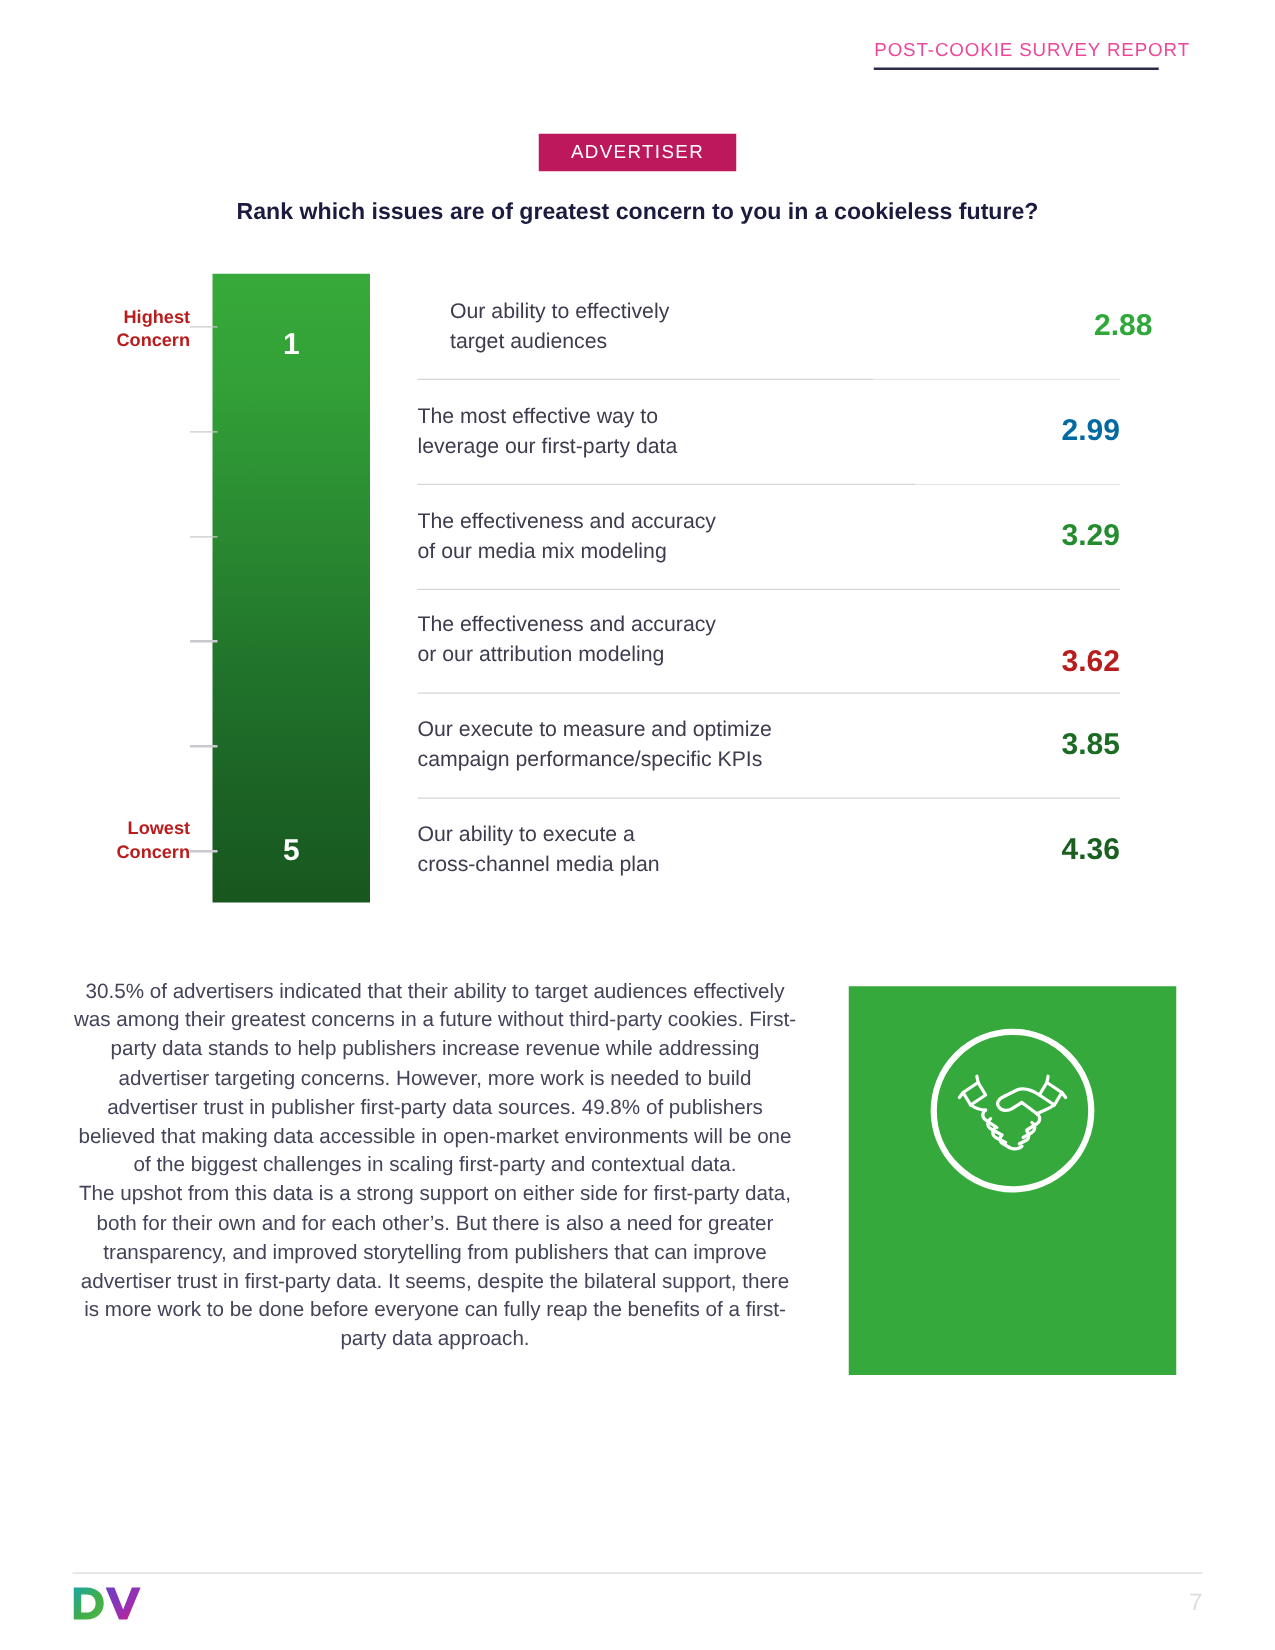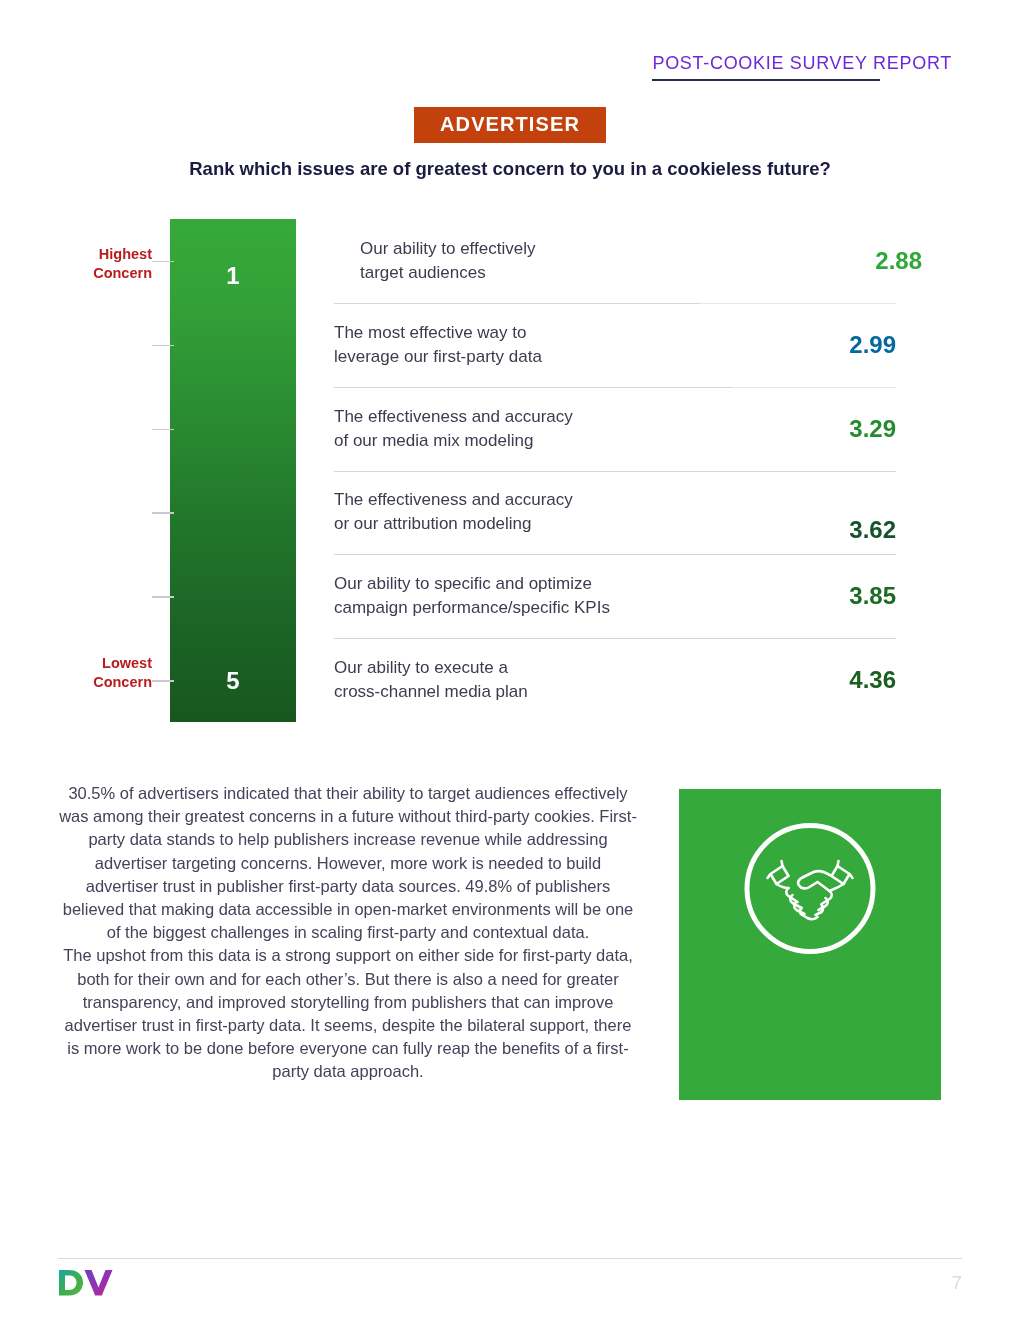--- a/index.html
+++ b/index.html
@@ -14,48 +14,47 @@
   }
 
   
   .page-header {
     position: absolute;
     top: 32px;
     right: 68px;
     text-align: right;
   }
   .page-header .label {
-    font-size: 18px;
+    font-size: 15px;
     letter-spacing: 0.7px;
-    color: #6d28d9;
+    color: #ec4899;
     font-weight: 400;
     white-space: nowrap;
-    margin-top: 21px;
   }
   .page-header .rule {
     margin-top: 5px;
     height: 1.5px;
     background: #2b2b4a;
     width: 228px;
   }
 
   
   .badge-row {
     position: absolute;
     top: 107px;
     left: 0;
     width: 1020px;
     display: flex;
     justify-content: center;
   }
   .audience-badge {
-    background: #c2410c;
+    background: #be185d;
     color: #ffffff;
-    font-size: 20px;
-    font-weight: 700;
+    font-size: 15px;
+    font-weight: 400;
     letter-spacing: 1.1px;
     padding: 6px 26px 7px;
     display: inline-block;
   }
 
   
   .question-title {
     position: absolute;
     top: 158px;
     left: 0;
@@ -268,27 +267,27 @@
         </div>
         <div class="issue-value" style="color: rgb(36, 140, 47);">3.29</div>
       </div>
       <div class="row-divider" style="top: 251.5px; width: 562px;"></div>
       <div class="row-divider" style="top: 251.5px; left: 562px; width: 0px; background: rgb(232, 232, 236);"></div>
       <div class="issue-row" style="top: 251.5px;">
         <div class="issue-text">
           <div>The effectiveness and accuracy</div>
           <div>or our attribution modeling</div>
         </div>
-        <div class="issue-value" style="color: #14532d; margin-top: 36px;">3.62</div>
+        <div class="issue-value" style="color: #b91c1c; margin-top: 36px;">3.62</div>
       </div>
       <div class="row-divider" style="top: 335.333px; width: 562px;"></div>
       <div class="row-divider" style="top: 335.333px; left: 562px; width: 0px; background: rgb(232, 232, 236);"></div>
       <div class="issue-row" style="top: 335.333px;">
         <div class="issue-text">
-          <div>Our ability to specific and optimize</div>
+          <div>Our execute to measure and optimize</div>
           <div>campaign performance/specific KPIs</div>
         </div>
         <div class="issue-value" style="color: rgb(28, 107, 36);">3.85</div>
       </div>
       <div class="row-divider" style="top: 419.167px; width: 562px;"></div>
       <div class="row-divider" style="top: 419.167px; left: 562px; width: 0px; background: rgb(232, 232, 236);"></div>
       <div class="issue-row" style="top: 419.167px;">
         <div class="issue-text">
           <div>Our ability to execute a</div>
           <div>cross-channel media plan</div>

